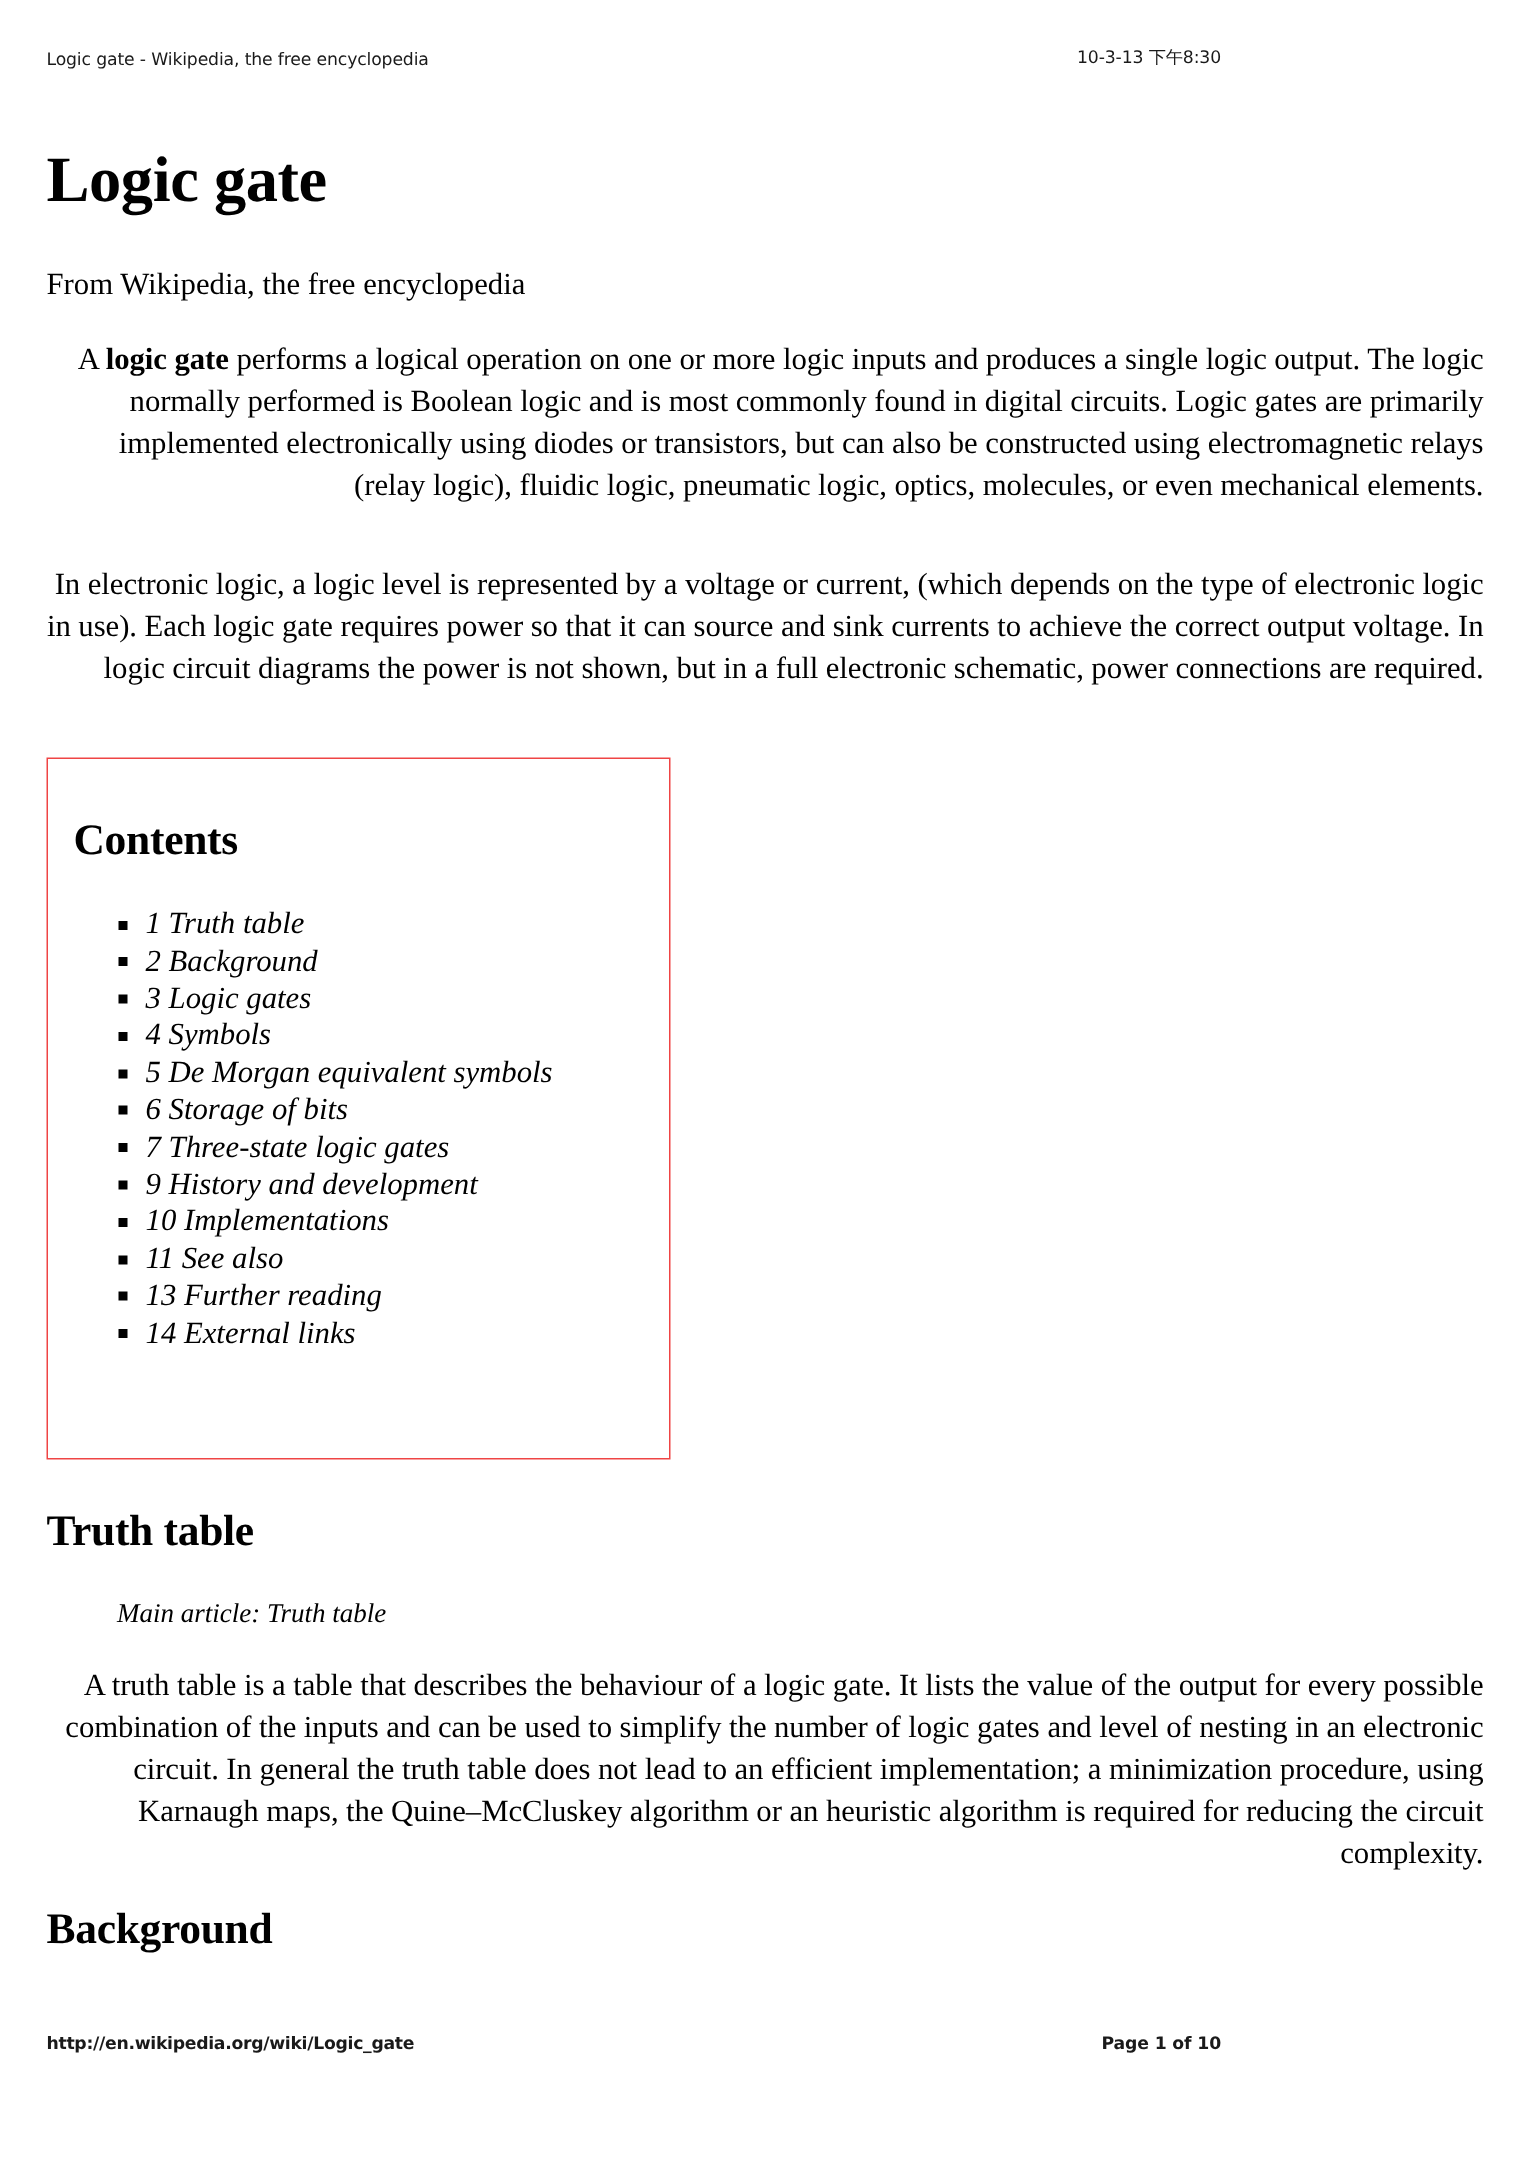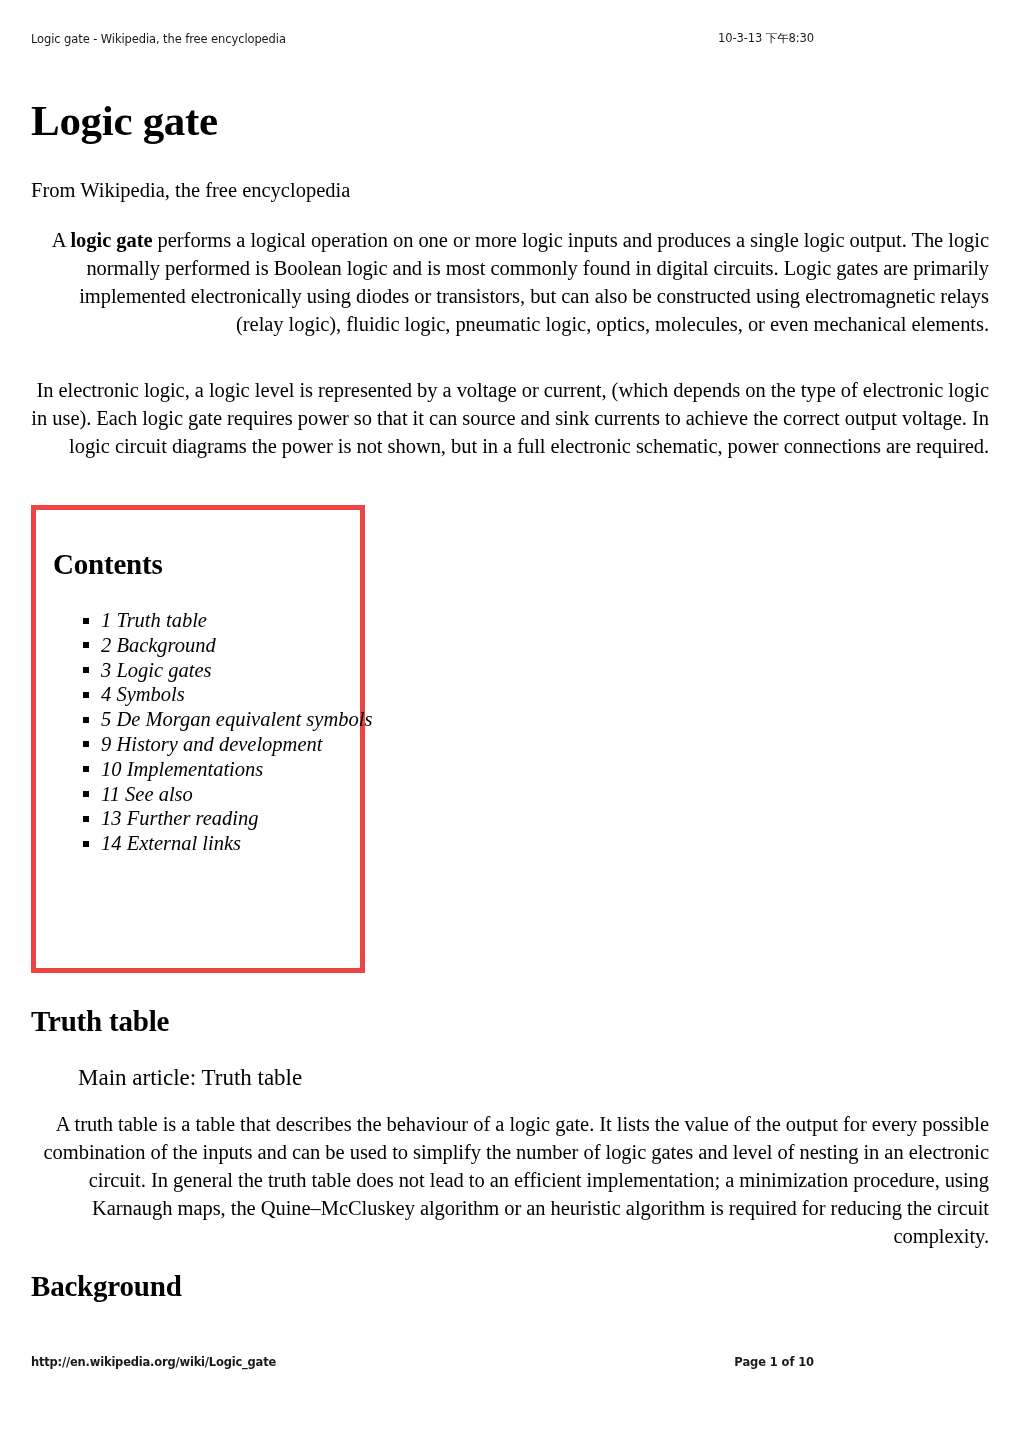--- a/index.html
+++ b/index.html
@@ -77,23 +77,23 @@
   .para2 { position: absolute; top: 376px; left: 0; width: 958px; }
   .para3 { position: absolute; top: 1110px; left: 0; width: 958px; }
 
   b { font-weight: bold; }
 
   
   .toc-box {
     position: absolute;
     top: 505px;
     left: 0;
-    width: 334px;
+    width: 416px;
     height: 468px;
-    border: 5px solid #ef4444;
+    border: 1px solid #ef4444;
     background: #ffffff;
     box-sizing: border-box;
   }
   .toc-title {
     font-size: 29px;
     font-weight: bold;
     margin: 0;
     padding: 0;
     position: absolute;
     top: 38px;
@@ -136,21 +136,22 @@
     left: 0;
     letter-spacing: -0.2px;
   }
   .h-truth-table { top: 1005px; }
   .h-background { top: 1270px; }
 
   .main-article {
     position: absolute;
     top: 1065px;
     left: 47px;
-    font-size: 23px;
+    font-style: italic;
+    font-size: 18px;
   }
 </style>
 </head>
 <body>
 
 <div class="print-header">
   <span class="ph-left">Logic gate - Wikipedia, the free encyclopedia</span>
   <span class="ph-right">10-3-13 下午8:30</span>
 </div>
 
@@ -165,20 +166,22 @@
   <p class="body-para para2">In electronic logic, a logic level is represented by a voltage or current, (which depends on the type of electronic logic in use). Each logic gate requires power so that it can source and sink currents to achieve the correct output voltage. In logic circuit diagrams the power is not shown, but in a full electronic schematic, power connections are required.</p>
 
   <div class="toc-box">
     <div class="toc-title">Contents</div>
     <ul class="toc-list">
       <li><span class="toc-bullet"></span><span>1 Truth table</span></li>
       <li><span class="toc-bullet"></span><span>2 Background</span></li>
       <li><span class="toc-bullet"></span><span>3 Logic gates</span></li>
       <li><span class="toc-bullet"></span><span>4 Symbols</span></li>
       <li><span class="toc-bullet"></span><span>5 De Morgan equivalent symbols</span></li>
+      <li><span class="toc-bullet"></span><span>6 Storage of bits</span></li>
+      <li><span class="toc-bullet"></span><span>7 Three-state logic gates</span></li>
       <li><span class="toc-bullet"></span><span>9 History and development</span></li>
       <li><span class="toc-bullet"></span><span>10 Implementations</span></li>
       <li><span class="toc-bullet"></span><span>11 See also</span></li>
       <li><span class="toc-bullet"></span><span>13 Further reading</span></li>
       <li><span class="toc-bullet"></span><span>14 External links</span></li>
     </ul>
   </div>
 
   <h2 class="section-heading h-truth-table">Truth table</h2>
 

